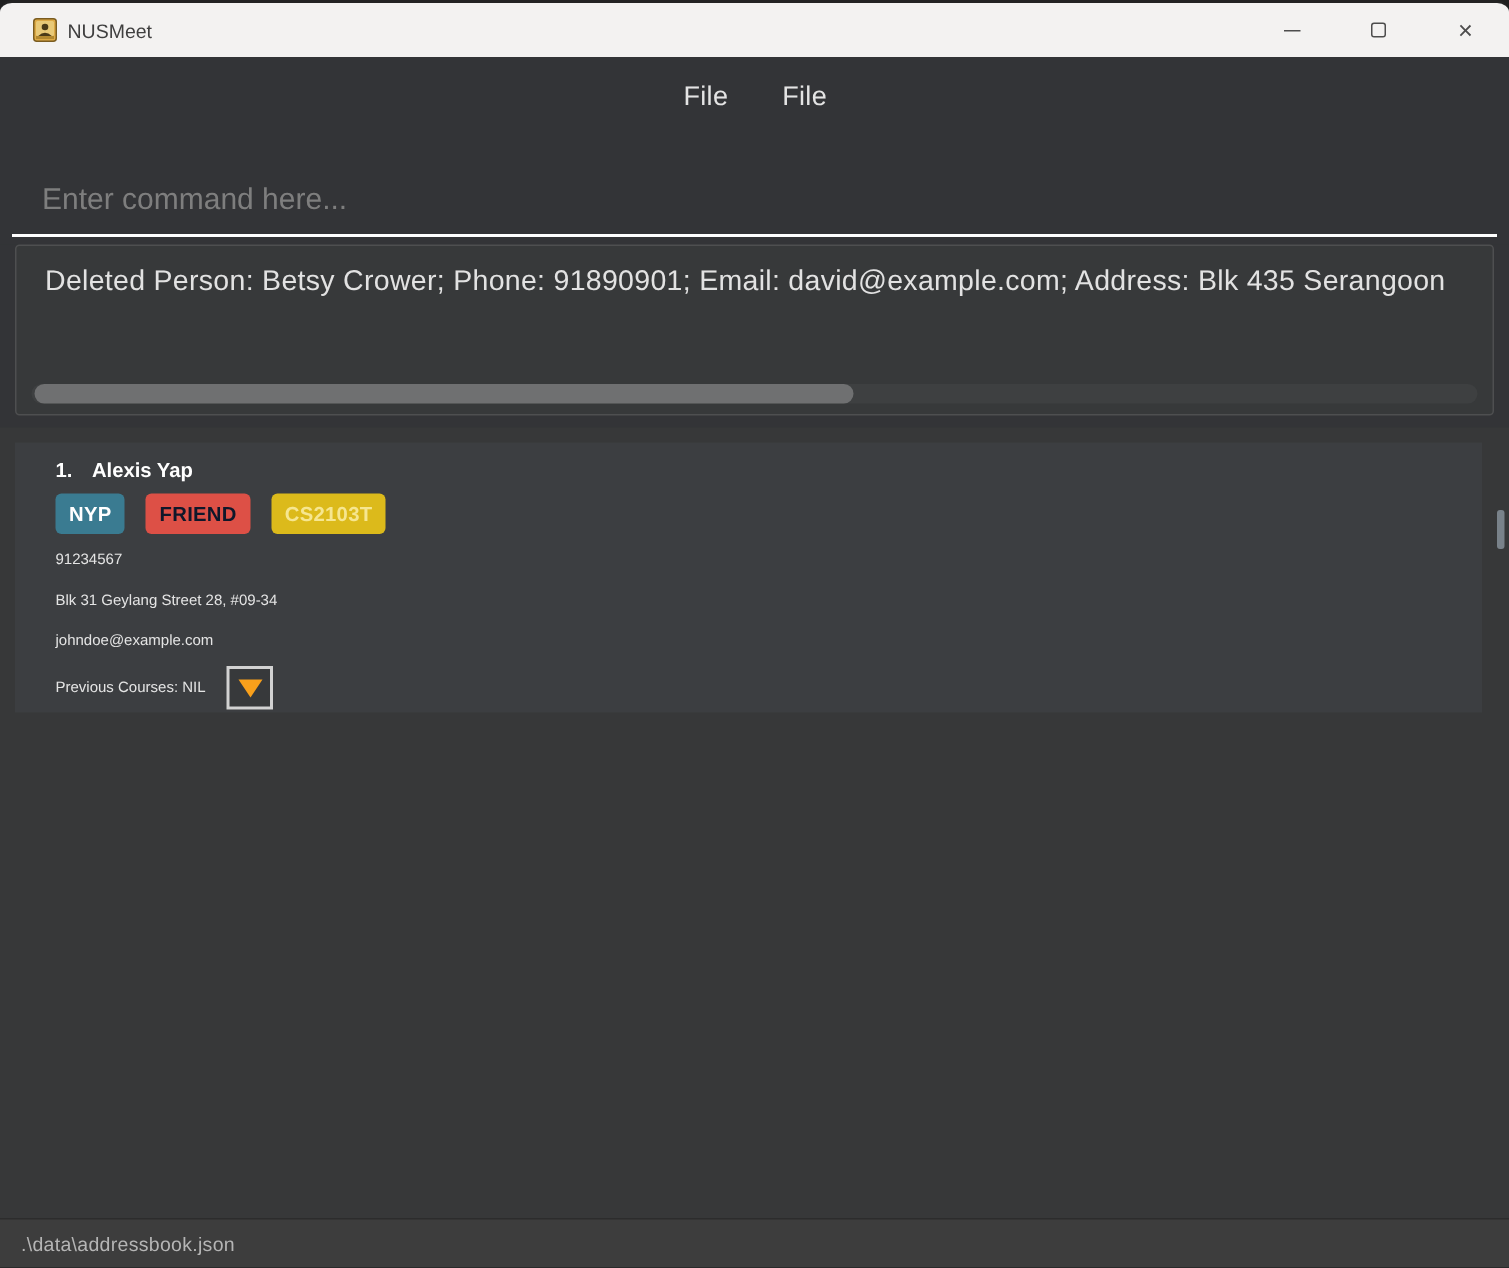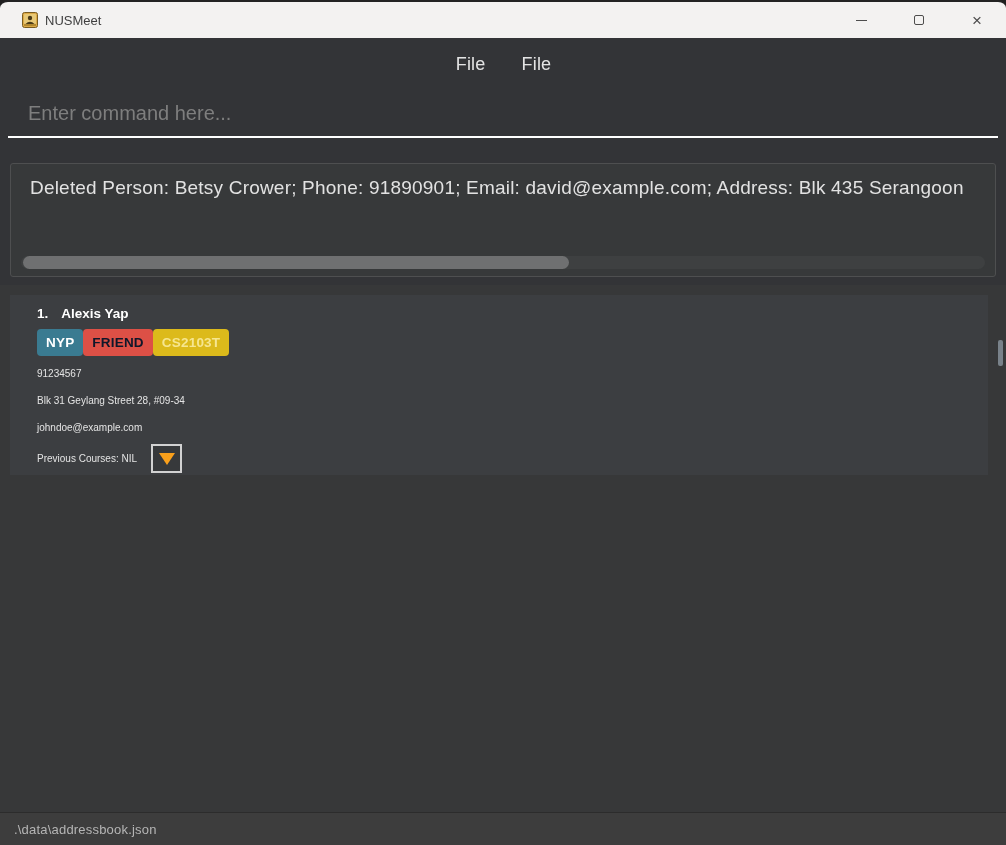--- a/index.html
+++ b/index.html
@@ -23,21 +23,21 @@
   .glyph-close { font-size:17px; line-height:1; }
 
   
   .menubar { height:52px; display:flex; align-items:center; padding-left:17px;
              background:#333437; flex:0 0 auto;justify-content:center; }
   .menu-item { font-size:18px; color:#e4e4e4; padding:6px 10px; margin-right:16px;
                font-weight:400; letter-spacing:.2px; }
 
   
   .command-area { height:73px; flex:0 0 auto; position:relative; background:#333437; }
-  .command-wrap { position:absolute; left:8px; right:8px; top:0; height:48px;
+  .command-wrap { position:absolute; left:8px; right:8px; top:20px; height:48px;
                   border-bottom:2px solid #ffffff; }
   .command-input { width:100%; height:100%; background:transparent; border:none; outline:none;
                    padding-left:20px; font-size:20px; color:#e8e8e8;
                    font-family:"Liberation Sans", sans-serif; font-weight:300; }
   .command-input::placeholder { color:#7e7e7e; opacity:1; }
 
   
   .result-area { flex:0 0 auto; padding:0 10px; height:122px; background:#333437; }
   .result-panel { height:114px; background:#37393a; border:1px solid #4e4f50; border-radius:3px;
                   position:relative; overflow:hidden; }
@@ -46,21 +46,21 @@
   .h-track { position:absolute; left:10px; right:10px; bottom:7px; height:13px;
              background:#3e4041; border-radius:6.5px; }
   .h-thumb { position:absolute; left:2px; top:0; width:546px; height:13px;
              background:#6f7071; border-radius:6.5px; }
 
   
   .list-area { flex:1 1 auto; background:#373839; padding:10px 18px 0 10px; position:relative; }
   .person-card { background:#3c3e41; height:180px; padding:11px 0 0 27px; }
   .person-name-row { display:flex; gap:13px; font-size:13.5px; font-weight:bold; color:#ffffff; }
   .tags-row { margin-top:8px; display:flex; }
-  .tag { display:inline-flex; align-items:center; height:27px; padding:0 9px; 
+  .tag { display:inline-flex; align-items:center; height:27px; padding:0 9px; margin-right:14px;
          border-radius:4px; font-size:13.5px; font-weight:bold; letter-spacing:.2px; }
   .card-line { margin-top:9px; font-size:10px; color:#e4e4e4; line-height:18px; }
   .courses-row { margin-top:7px; display:flex; align-items:center; gap:14px; }
   .expand-btn { width:31px; height:29px; background:#37393b; border:2px solid #d2d2d2;
                 display:flex; align-items:center; justify-content:center; cursor:default; }
   .tri-down { width:0; height:0; border-left:8px solid transparent; border-right:8px solid transparent;
               border-top:12px solid #f9a01b; display:block; }
   .v-thumb { position:absolute; right:3px; top:55px; width:5px; height:26px;
              background:#79828a; border-radius:2px; }
 

